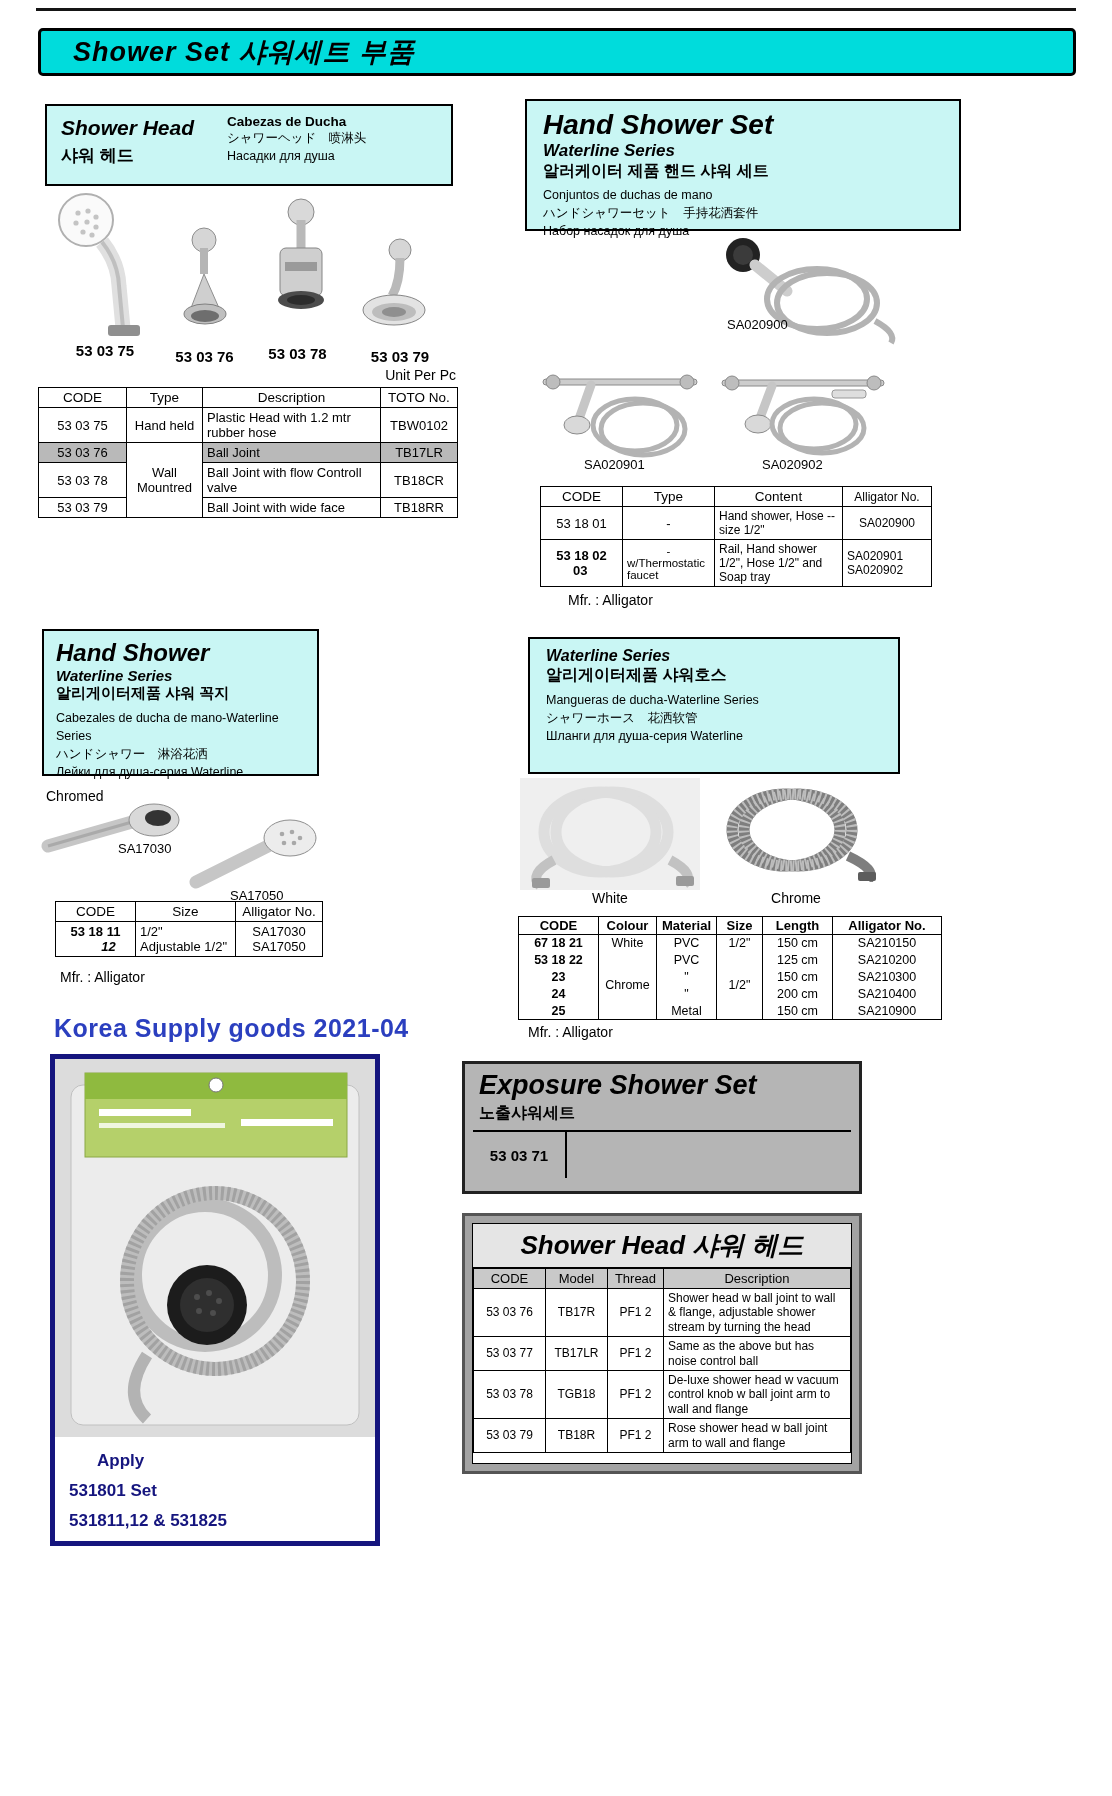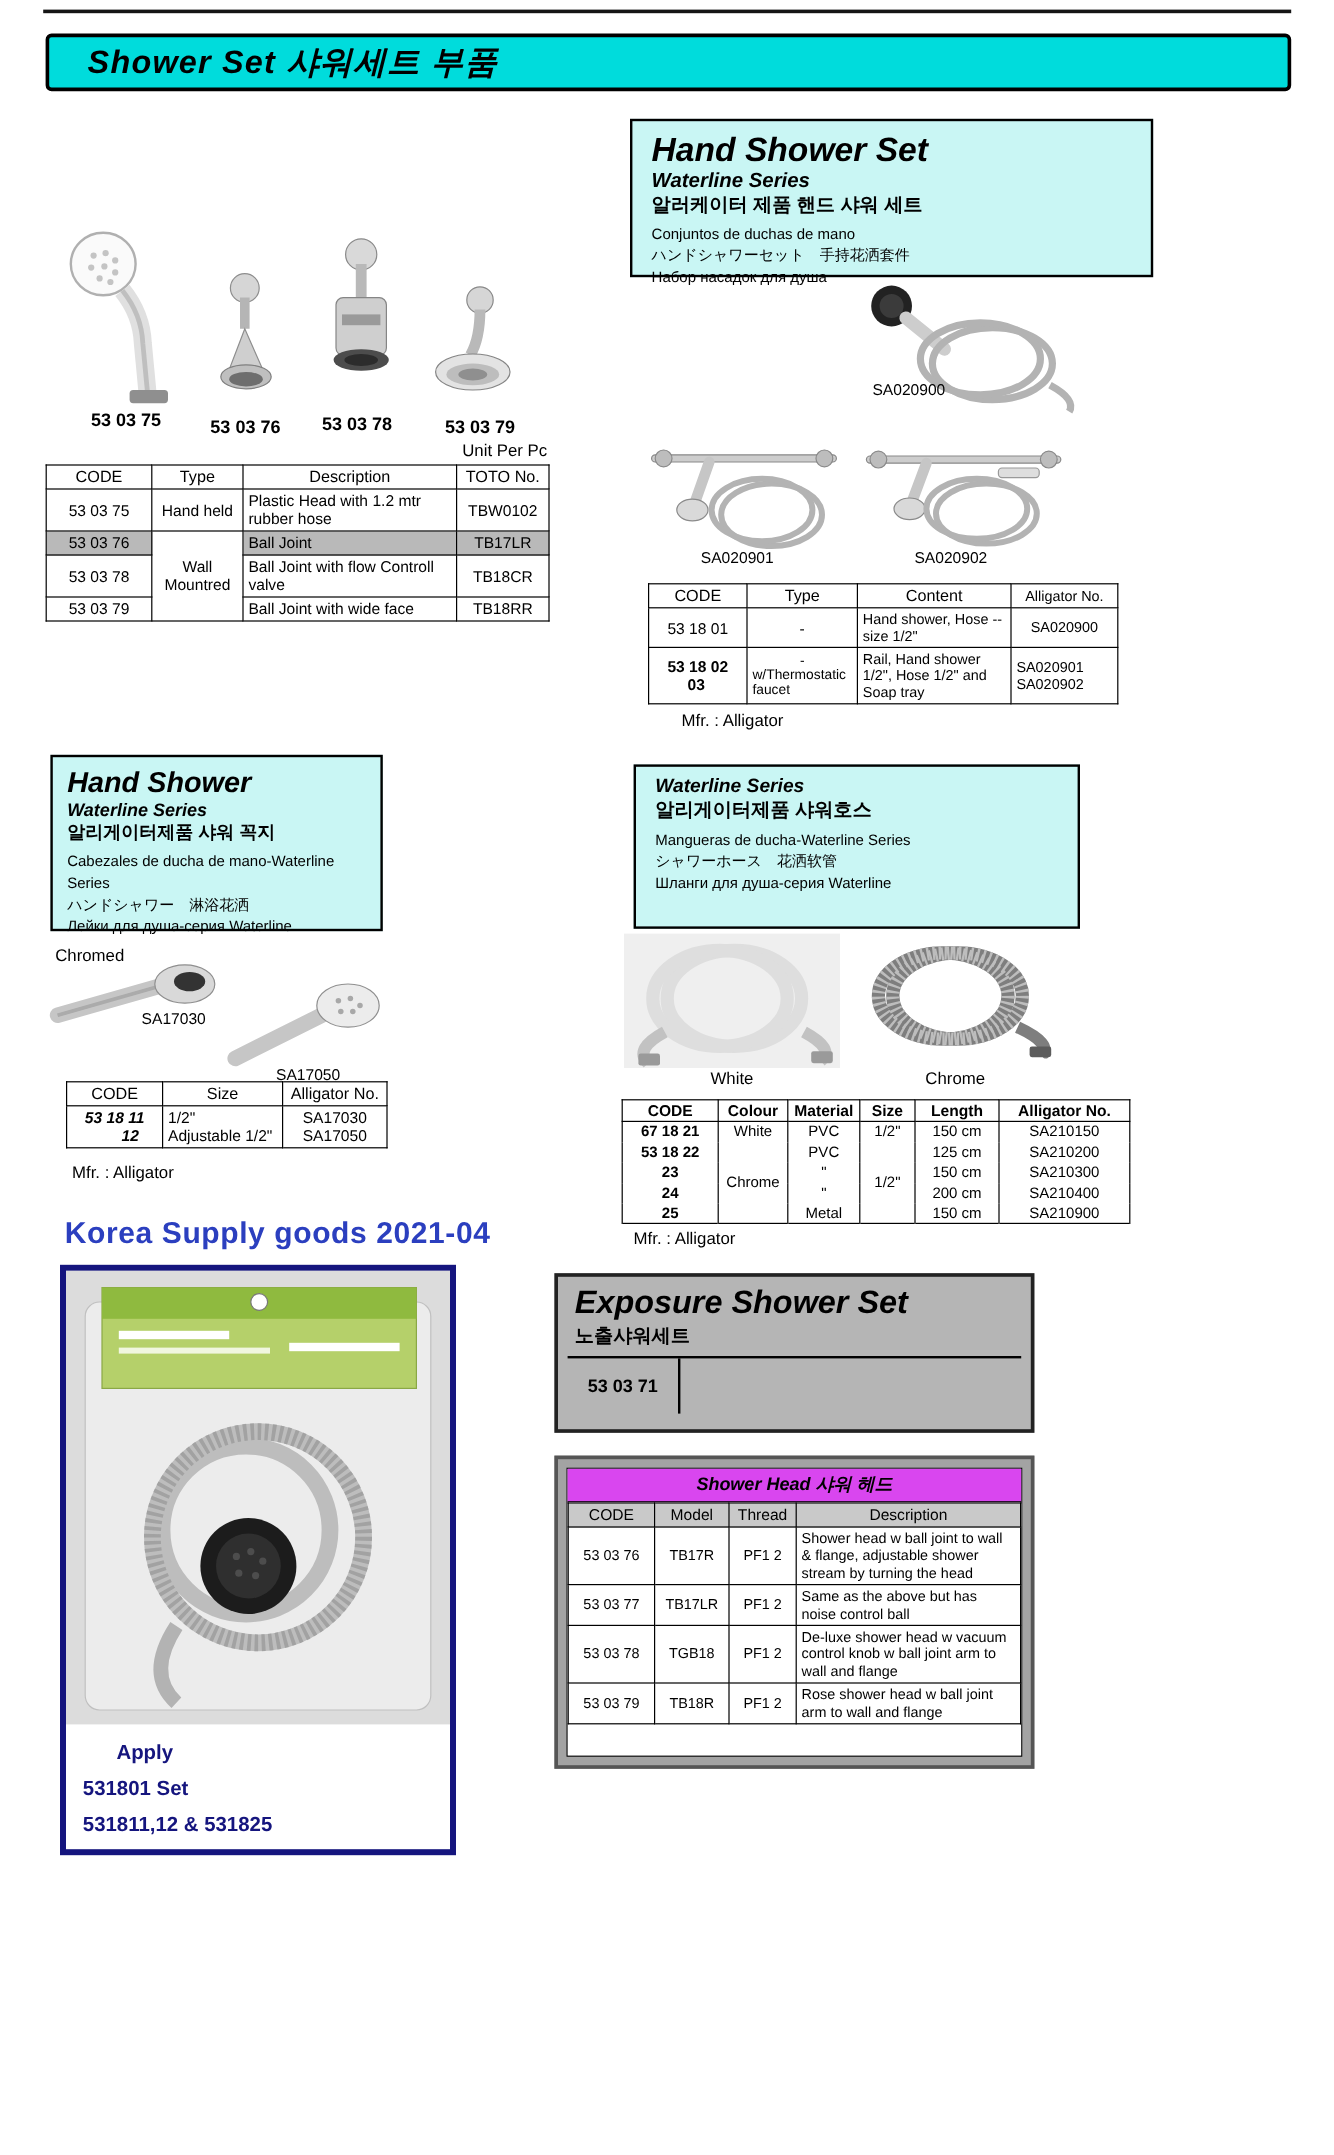--- a/index.html
+++ b/index.html
@@ -49,37 +49,48 @@
   .exp-head { border-bottom:2px solid #000; padding:2px 6px 6px; }
   .exp-title { font-size:27px; font-weight:bold; font-style:italic; }
   .exp-kr { font-size:16px; font-weight:bold; margin-top:2px; }
   .exp-row { display:flex; min-height:46px; }
   .exp-code { width:94px; border-right:2px solid #000; display:flex; align-items:center; justify-content:center;
               font-weight:bold; font-size:15px; }
   .exp-desc { flex:1; padding:5px 8px; font-size:13.5px; display:flex; align-items:center; }
 
   .shd-frame { left:462px; top:1213px; width:400px; height:261px; background:#a3a3a3; border:3px solid #555; padding:7px; }
   .shd-inner { background:#fff; border:1px solid #000; height:100%; }
-  .shd-title { background:#d946ef; border-bottom:1px solid #000; text-align:center; font-weight:bold;
-               font-style:italic; font-size:15px; padding:4px 0; }
+  .shd-title { background:#e5e5e5; border-bottom:1px solid #000; text-align:center; font-weight:bold;
+               font-style:italic; font-size:26px; padding:4px 0; }
   .shd-table { width:100%; }
   .shd-table th { background:#c9c9c9; font-size:13px; }
   .shd-table td { font-size:12px; line-height:1.2; }
 </style>
 </head>
 <body>
 
 <div id="page">
 
   <div class="abs top-rule"></div>
 
   <div class="abs banner">
     <span class="banner-text">Shower Set   샤워세트 부품</span>
   </div>
 
+  <div class="abs cyan" style="left:45px;top:104px;width:408px;height:82px;display:flex;">
+    <div style="width:172px;padding:10px 0 0 14px;">
+      <div class="ti" style="font-size:21px;">Shower Head</div>
+      <div style="font-size:17px;font-weight:bold;margin-top:4px;">샤워 헤드</div>
+    </div>
+    <div style="flex:1;padding:8px 6px 0 8px;">
+      <div style="font-size:13.5px;font-weight:bold;">Cabezas de Ducha</div>
+      <div class="lang">シャワーヘッド　喷淋头</div>
+      <div class="lang">Насадки для душа</div>
+    </div>
+  </div>
 
   <div class="abs" style="left:50px;top:190px;width:105px;height:150px;">
     <svg width="100%" height="100%" viewBox="0 0 105 150">
       <ellipse cx="36" cy="30" rx="27" ry="26" fill="#fafafa" stroke="#b0b0b0" stroke-width="2"></ellipse>
       <g fill="#c4c4c4">
         <circle cx="28" cy="23" r="2.6"></circle>
           <circle cx="38" cy="21" r="2.6"></circle>
           <circle cx="46" cy="27" r="2.6"></circle>
         <circle cx="26" cy="33" r="2.6"></circle>
           <circle cx="37" cy="32" r="2.6"></circle>
@@ -201,21 +212,21 @@
     <thead>
       <tr>
         <th style="width:80px;">CODE</th>
         <th style="width:100px;">Size</th>
         <th>Alligator No.</th>
       </tr>
     </thead>
     <tbody>
       <tr>
         <td>
-          <div class="code" style="font-style:italic;">53 18 11</div>
+          <div class="code" style="">53 18 11</div>
           <div class="code" style="font-style:italic;padding-left:26px;">12</div>
         </td>
         <td>
           <div>1/2"</div>
           <div>Adjustable 1/2"</div>
         </td>
         <td>
           <div class="ctr">SA17030</div>
           <div class="ctr">SA17050</div>
         </td>

